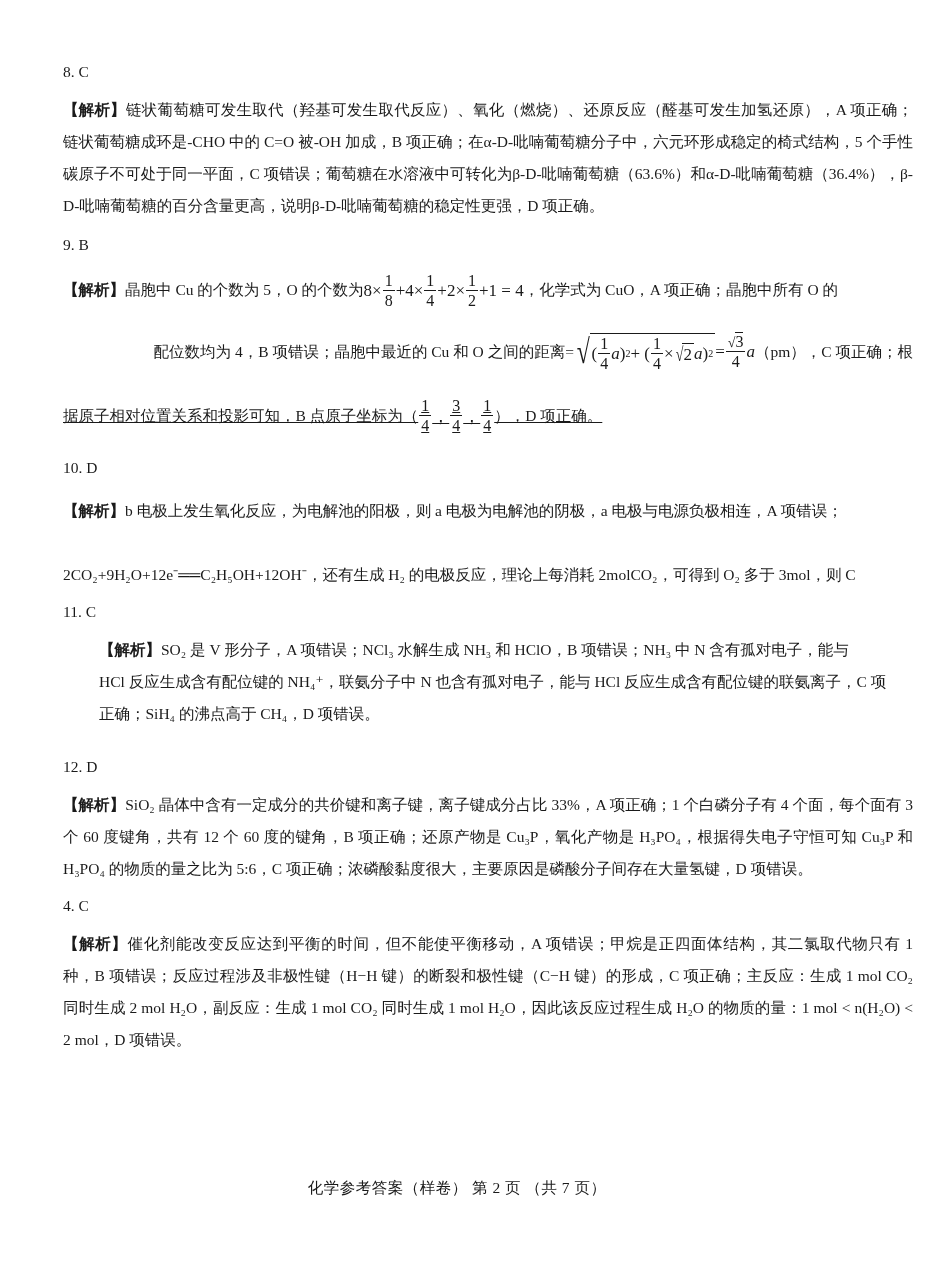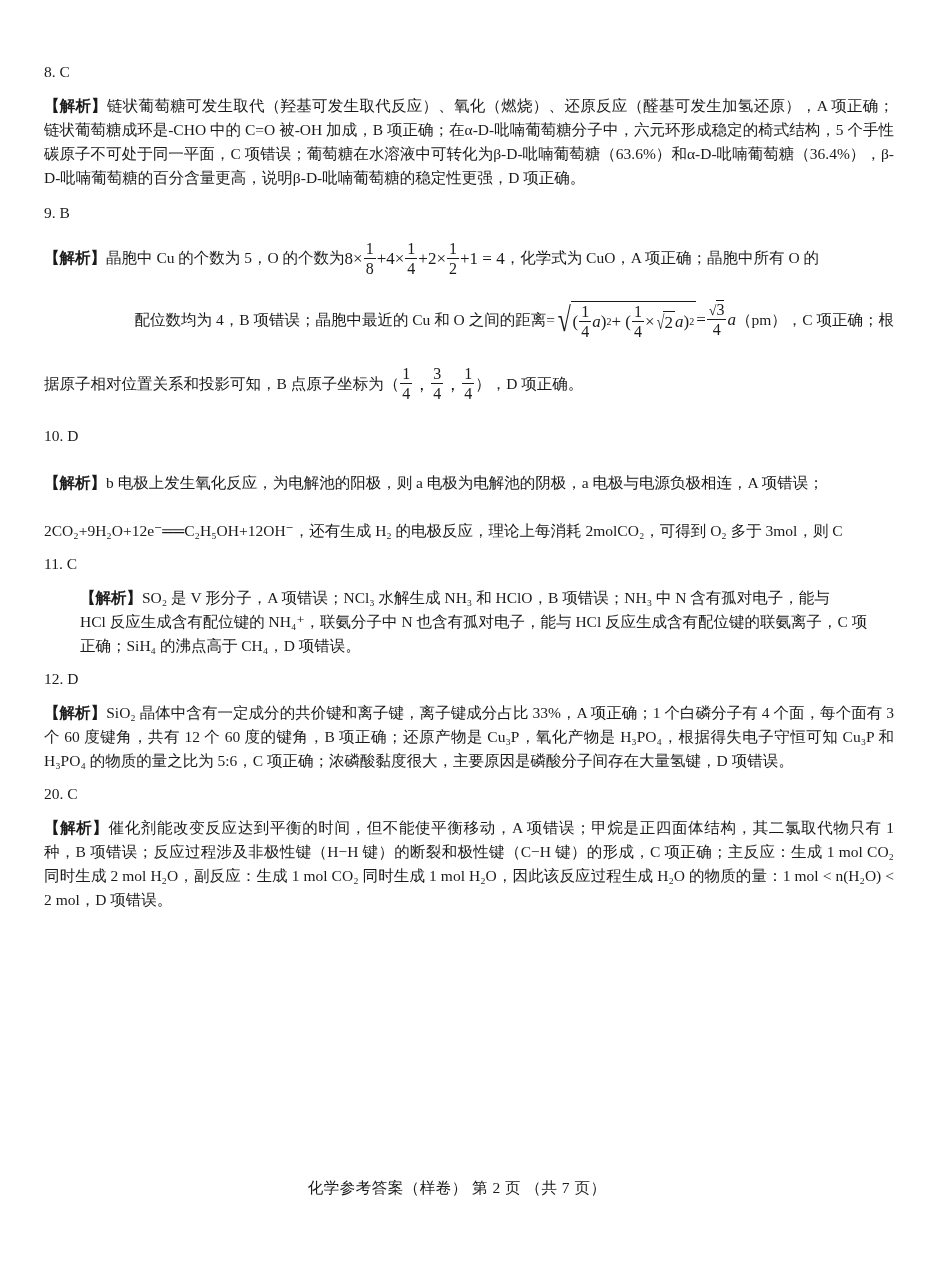--- a/index.html
+++ b/index.html
@@ -1,36 +1,36 @@
 <!DOCTYPE html>
 <html><head>
   <meta charset="utf-8">
   <style>
     html, body { margin: 0; padding: 0; background: #ffffff; }
     body {
       width: 950px; height: 1267px; position: relative; overflow: hidden;
       font-family: "Liberation Serif", "DejaVu Serif", serif;
       color: #1a1a1a; font-size: 15.5px;
     }
-    .page { position: absolute; left: 44px; top: 55px; width: 850px; }
+    .page { position: absolute; left: 63px; top: 55px; width: 850px; }
     .qhead { height: 34px; line-height: 34px; margin: 0; }
-    .para { margin: 0; line-height: 24px; text-align: justify; text-justify: inter-character; }
+    .para { margin: 0; line-height: 32px; text-align: justify; text-justify: inter-character; }
     .para .tag { font-weight: bold; }
     sub, sup { font-size: 10px; line-height: 0; }
     .frac { display: inline-flex; flex-direction: column; align-items: center; vertical-align: middle; margin: 0 1px; line-height: 1; font-size: 16px; }
     .frac .num { padding: 0 2px 1px; border-bottom: 1px solid #1a1a1a; }
     .frac .den { padding-top: 2px; }
     .math { font-size: 17px; }
     .mathrow { display: inline-flex; align-items: center; vertical-align: middle; }
     .sqrt { display: inline-flex; align-items: center; }
     .sqrt .radical { font-size: 34px; line-height: 1; transform: scaleX(0.7); margin-right: -3px; }
     .sqrt .radicand { border-top: 1px solid #1a1a1a; padding: 2px 2px 0; display: inline-flex; align-items: center; }
     .ital { font-style: italic; }
     .q9-line { height: 57px; display: flex; align-items: center; }
-    .q9-line.last { height: 62px; }
+    .q9-line.last { height: 62px; text-decoration: underline; }
     .footer { position: absolute; top: 1178px; left: 0; width: 914px; text-align: center; font-size: 15.5px; letter-spacing: 0.5px; }
   </style>
 </head>
 <body>
 
 <div class="page">
 
   <section>
     <p class="qhead">8. C</p>
     <p class="para" style="margin-top:5px;">
@@ -118,44 +118,44 @@
             <span class="num">1</span>
             <span class="den">4</span>
           </span>
       </span>
       <span>），D 项正确。</span>
     </div>
   </section>
 
   <section style="margin-top:4px;">
     <p class="qhead">10. D</p>
-    <p class="para" style="margin-top:18px;">
+    <p class="para" style="margin-top:10px;font-family:Liberation Serif, serif;">
       <span class="tag">【解析】</span><span>b 电极上发生氧化反应，为电解池的阳极，则 a 电极为电解池的阴极，a 电极与电源负极相连，A 项错误；</span><br>
       <br>
       <span>2CO₂+9H₂O+12e⁻══C₂H₅OH+12OH⁻，还有生成 H₂ 的电极反应，理论上每消耗 2molCO₂，可得到 O₂ 多于 3mol，则 C</span><br>
     </p>
   </section>
 
   <section style="margin-top:4px;">
     <p class="qhead">11. C</p>
     <p class="para" style="margin-top:5px;margin-left:36px;">
       <span class="tag">【解析】</span><span>SO₂ 是 V 形分子，A 项错误；NCl₃ 水解生成 NH₃ 和 HClO，B 项错误；NH₃ 中 N 含有孤对电子，能与</span><br>
       <span>HCl 反应生成含有配位键的 NH₄⁺，联氨分子中 N 也含有孤对电子，能与 HCl 反应生成含有配位键的联氨离子，C 项</span><br>
       <span>正确；SiH₄ 的沸点高于 CH₄，D 项错误。</span>
     </p>
   </section>
 
-  <section style="margin-top:4px;">
+  <section style="margin-top:20px;">
     <p class="qhead">12. D</p>
     <p class="para" style="margin-top:5px;">
       <span class="tag">【解析】</span><span>SiO₂ 晶体中含有一定成分的共价键和离子键，离子键成分占比 33%，A 项正确；1 个白磷分子有 4 个面，每个面有 3 个 60 度键角，共有 12 个 60 度的键角，B 项正确；还原产物是 Cu₃P，氧化产物是 H₃PO₄，根据得失电子守恒可知 Cu₃P 和 H₃PO₄ 的物质的量之比为 5:6，C 项正确；浓磷酸黏度很大，主要原因是磷酸分子间存在大量氢键，D 项错误。</span>
     </p>
   </section>
 
   <section style="margin-top:4px;">
-    <p class="qhead">20. C</p>
+    <p class="qhead">4. C</p>
     <p class="para" style="margin-top:5px;">
       <span class="tag">【解析】</span><span>催化剂能改变反应达到平衡的时间，但不能使平衡移动，A 项错误；甲烷是正四面体结构，其二氯取代物只有 1 种，B 项错误；反应过程涉及非极性键（H−H 键）的断裂和极性键（C−H 键）的形成，C 项正确；主反应：生成 1 mol CO₂ 同时生成 2 mol H₂O，副反应：生成 1 mol CO₂ 同时生成 1 mol H₂O，因此该反应过程生成 H₂O 的物质的量：1 mol &lt; n(H₂O) &lt; 2 mol，D 项错误。</span>
     </p>
   </section>
 </div>
 
 <div class="footer">化学参考答案（样卷） 第 2 页 （共 7 页）</div>
 
 </body></html>

